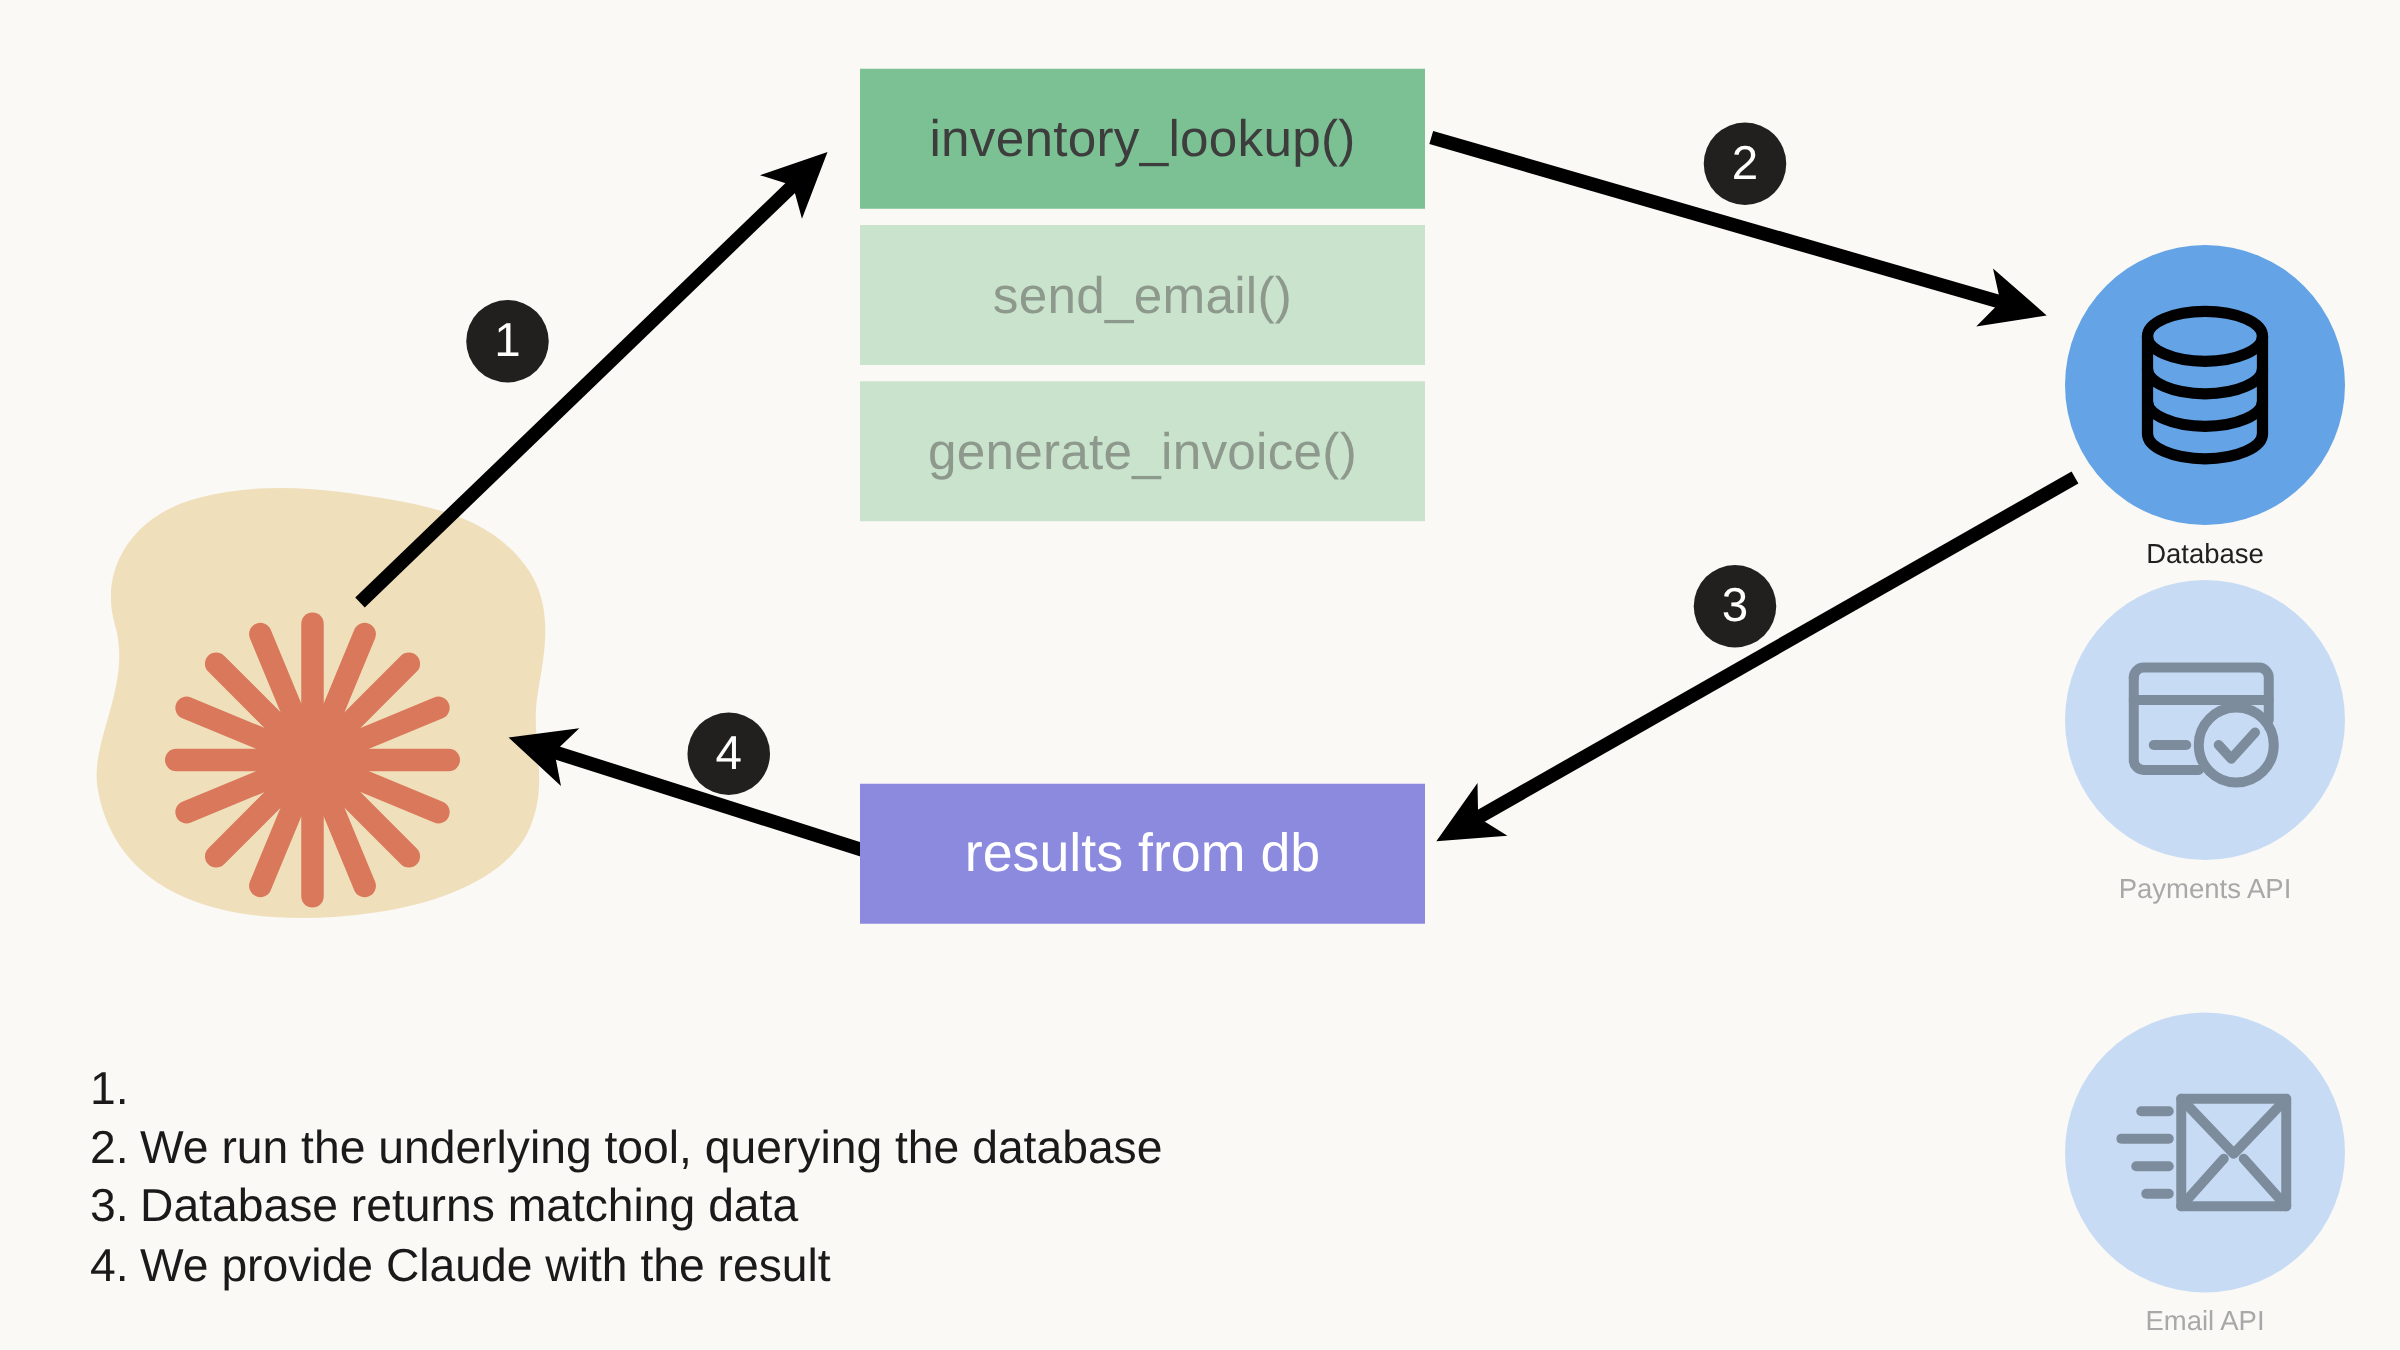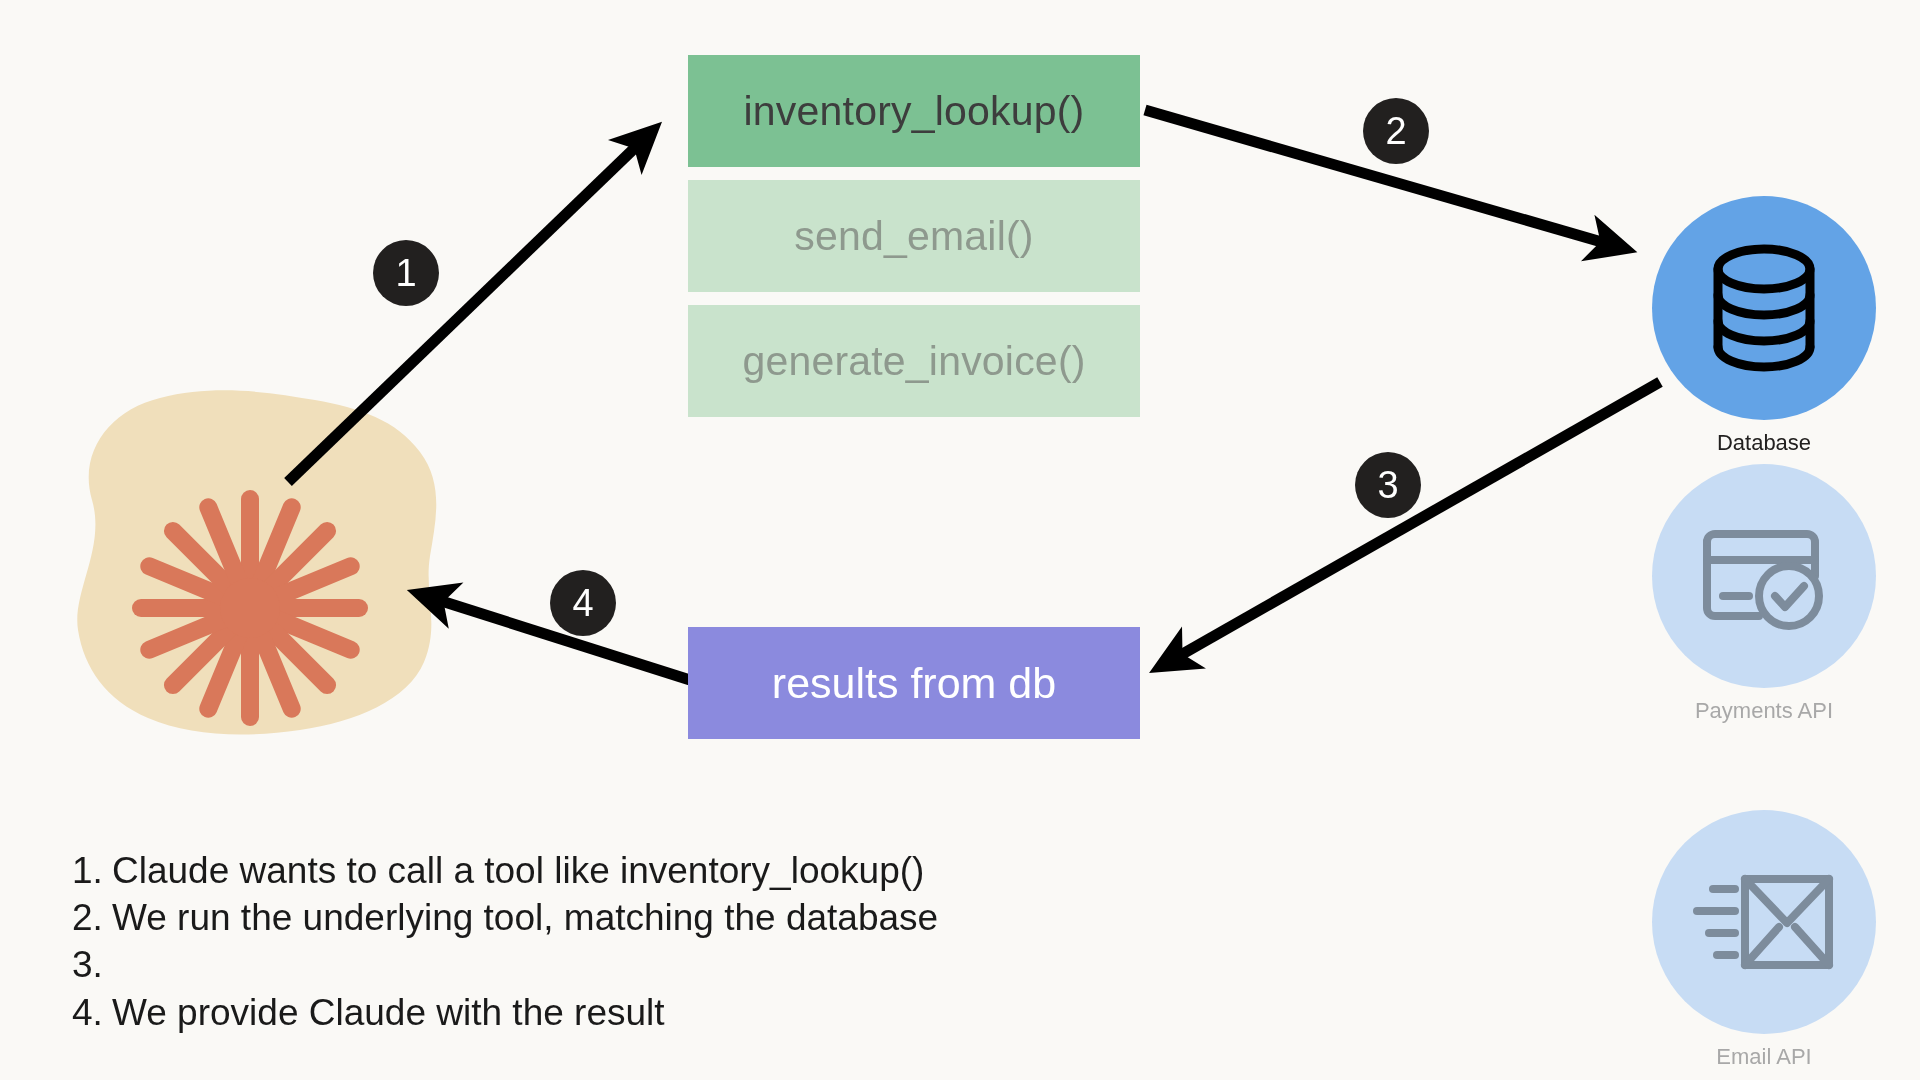--- a/index.html
+++ b/index.html
@@ -274,28 +274,28 @@
           <path d="M24,88 L42,88"></path>
         </g>
       </svg>
     </div>
     <div class="service-label">Email API</div>
   </div>
 
   <div class="steps-list">
     <div class="step-row">
       <span class="step-num">1.</span>
-      <span class="step-text">Claude wants to call a tool like inventory_lookup()</span>
     </div>
     <div class="step-row">
       <span class="step-num">2.</span>
-      <span class="step-text">We run the underlying tool, matching the database</span>
+      <span class="step-text">We run the underlying tool, querying the database</span>
     </div>
     <div class="step-row">
       <span class="step-num">3.</span>
+      <span class="step-text">Database returns matching data</span>
     </div>
     <div class="step-row">
       <span class="step-num">4.</span>
       <span class="step-text">We provide Claude with the result</span>
     </div>
   </div>
 
 </div>
 
 </body></html>

